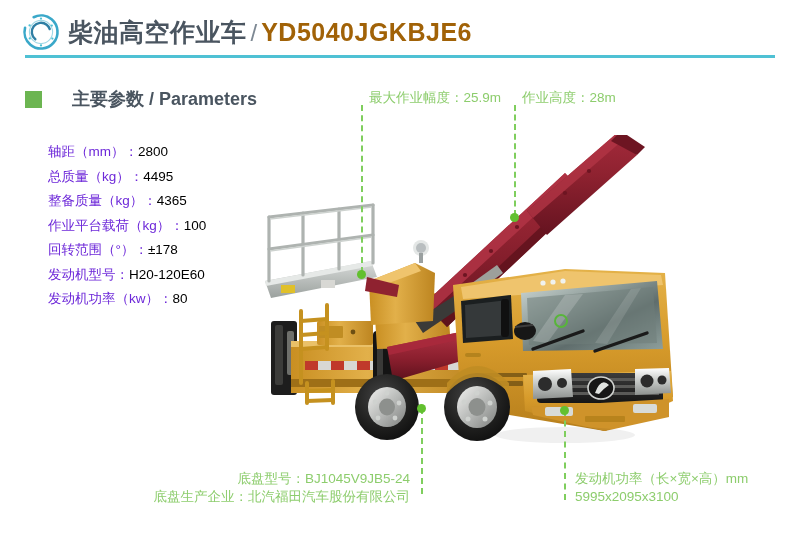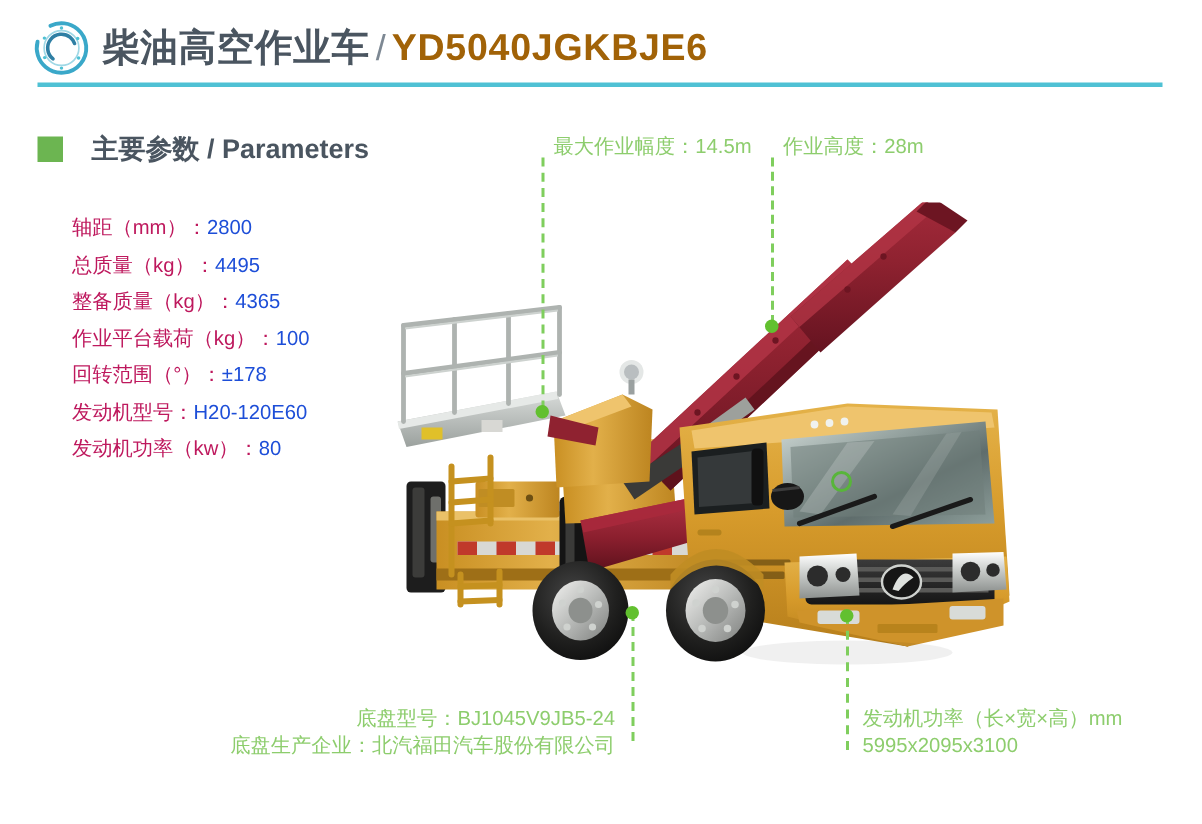--- a/index.html
+++ b/index.html
@@ -69,43 +69,43 @@
     height: 28px;
   }
   #params-marker {
     position: absolute;
     left: 1px; top: 5px;
     width: 17px; height: 17px;
     background: #6cb551;
   }
   #params-heading-text {
     position: absolute;
-    left: 37px; top: 0;
+    left: 48px; top: 0;
     font-size: 18px;
     font-weight: bold;
     color: #4a5560;
     line-height: 26px;
     white-space: nowrap;
   }
   #params-list {
     margin: 0;
     padding: 0;
     list-style: none;
     position: absolute;
     left: 24px; top: 54px;
     width: 280px;
   }
   #params-list li {
     font-size: 13.5px;
     line-height: 24.5px;
     color: #82898f;
     white-space: nowrap;
   }
-  #params-list li .p-label { color: #be185d; }
-  #params-list li .p-value { color: #1d4ed8; }
+  #params-list li .p-label { color: #6d28d9; }
+  #params-list li .p-value { color: #000000; }
 
   
   #truck-figure {
     position: absolute;
     left: 265px; top: 135px;
     width: 420px; height: 315px;
   }
   #truck-svg { display: block; }
 
   
@@ -444,21 +444,21 @@
 <div class="leader" style="left:514px; top:105px; height:111px;"></div>
 <div class="leader-dot" style="left:510px; top:213px;"></div>
 
 <div class="leader" style="left:421px; top:408px; height:86px;"></div>
 <div class="leader-dot" style="left:417px; top:404px;"></div>
 
 <div class="leader" style="left:564px; top:410px; height:90px;"></div>
 <div class="leader-dot" style="left:560px; top:406px;"></div>
 
 <div class="callout" style="left:369px; top:89px;">
-  <span class="co-line">最大作业幅度：14.5m</span>
+  <span class="co-line">最大作业幅度：25.9m</span>
 </div>
 
 <div class="callout" style="left:522px; top:89px;">
   <span class="co-line">作业高度：28m</span>
 </div>
 
 <div class="callout right-align" style="left:125px; top:470px; width:285px;">
   <span class="co-line">底盘型号：BJ1045V9JB5-24</span>
   <span class="co-line">底盘生产企业：北汽福田汽车股份有限公司</span>
 </div>

